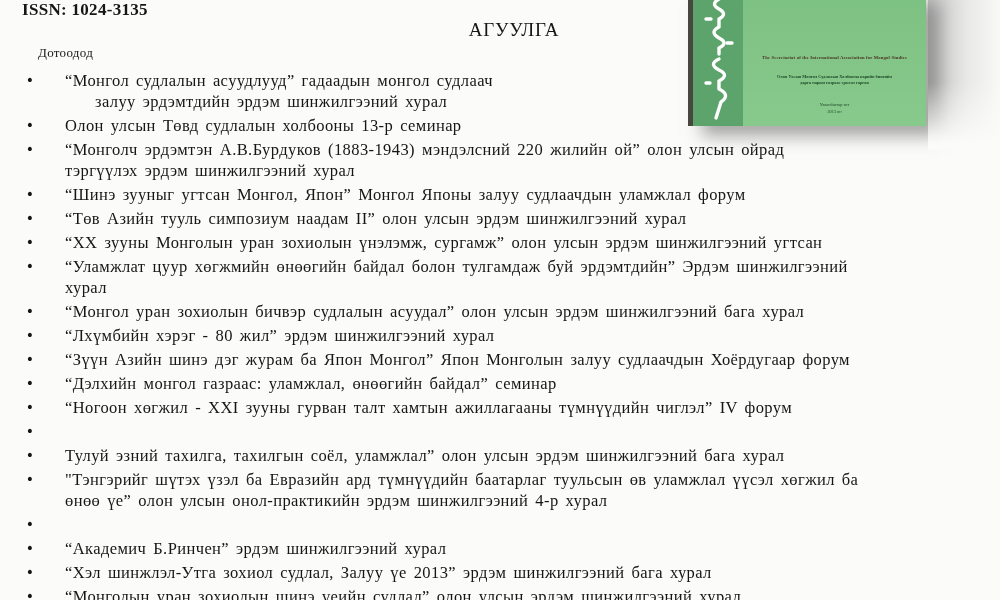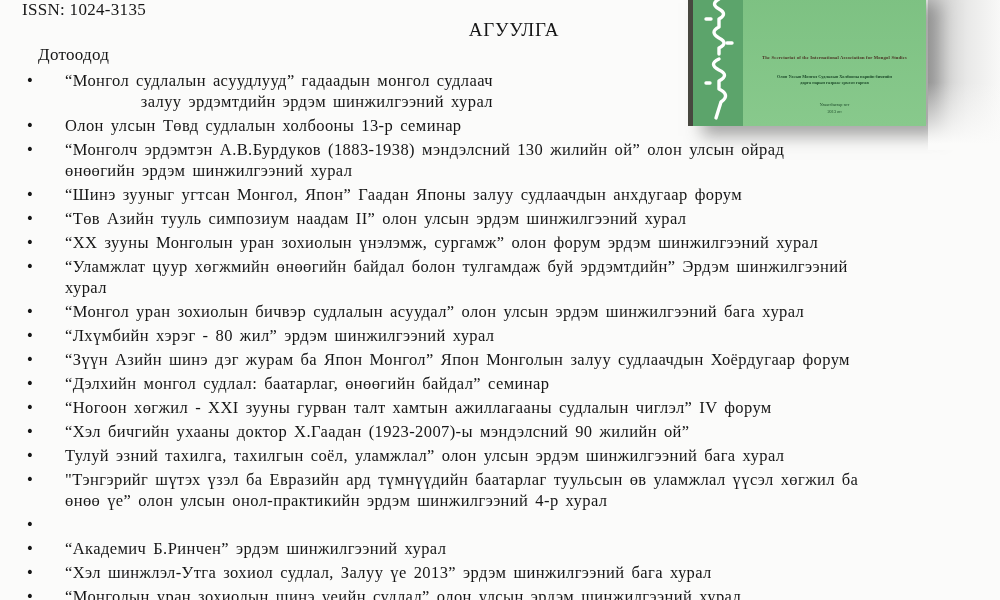--- a/index.html
+++ b/index.html
@@ -1,29 +1,29 @@
 <!DOCTYPE html>
 <html><head>
 <meta charset="utf-8">
 <style>
   html,body{margin:0;padding:0;}
   body{
     width:1000px;height:600px;overflow:hidden;position:relative;
     background:#fbfbfa;color:#161616;
     font-family:"Liberation Serif",serif;
   }
-  .issn{position:absolute;top:0px;left:22px;font-weight:normal;font-size:17px;letter-spacing:0.3px;text-align:right;}
+  .issn{position:absolute;top:0px;left:22px;font-weight:bold;font-size:17px;letter-spacing:0.3px;text-align:right;}
   .doc-title{position:absolute;top:19px;left:0;width:980px;text-align:center;font-weight:normal;font-size:19px;letter-spacing:0.8px;margin-left:24px;}
-  .section-heading{position:absolute;top:45px;left:38px;font-size:17px;letter-spacing:0.3px;}
+  .section-heading{position:absolute;top:45px;left:38px;font-size:13px;letter-spacing:0.3px;}
   .toc{position:absolute;top:70px;left:0;margin:0;padding:0;list-style:none;width:1000px;}
   .toc-item{display:flex;margin:0 0 3px 0;}
   .bullet{width:24px;margin-left:18px;text-align:center;font-size:14px;line-height:21px;font-family:"DejaVu Sans",sans-serif;flex:0 0 auto;}
   .item-text{margin-left:23px;}
   .line{white-space:nowrap;font-size:16.5px;line-height:21px;letter-spacing:0.4px;word-spacing:2.5px;}
-  .line.hang{padding-left:30px;text-align:right;}
+  .line.hang{padding-left:30px;}
 
   
   .cover{
     position:absolute;top:-7px;left:688px;width:238px;height:133px;
     display:flex;box-shadow:14px 10px 16px rgba(80,80,80,0.5);
   }
   .cover-edge{width:5px;background:#47473f;flex:0 0 auto;}
   .cover-strip{width:50px;background:#5ca46b;flex:0 0 auto;position:relative;}
   .cover-strip svg{position:absolute;top:4px;left:8px;}
   .cover-main{flex:1;background:linear-gradient(180deg,#7dc182 0%,#88c98c 100%);position:relative;}
@@ -62,40 +62,40 @@
     </li>
     <li class="toc-item">
       <span class="bullet">•</span>
       <div class="item-text">
         <div class="line">Олон улсын Төвд судлалын холбооны 13-р семинар</div>
       </div>
     </li>
     <li class="toc-item">
       <span class="bullet">•</span>
       <div class="item-text">
-        <div class="line">“Монголч эрдэмтэн А.В.Бурдуков (1883-1938) мэндэлсний 130 жилийн ой” олон улсын ойрад</div>
-        <div class="line">өнөөгийн эрдэм шинжилгээний хурал</div>
+        <div class="line">“Монголч эрдэмтэн А.В.Бурдуков (1883-1943) мэндэлсний 220 жилийн ой” олон улсын ойрад</div>
+        <div class="line">тэргүүлэх эрдэм шинжилгээний хурал</div>
       </div>
     </li>
     <li class="toc-item">
       <span class="bullet">•</span>
       <div class="item-text">
-        <div class="line">“Шинэ зууныг угтсан Монгол, Япон” Гаадан Японы залуу судлаачдын анхдугаар форум</div>
+        <div class="line">“Шинэ зууныг угтсан Монгол, Япон” Монгол Японы залуу судлаачдын уламжлал форум</div>
       </div>
     </li>
     <li class="toc-item">
       <span class="bullet">•</span>
       <div class="item-text">
         <div class="line">“Төв Азийн тууль симпозиум наадам II” олон улсын эрдэм шинжилгээний хурал</div>
       </div>
     </li>
     <li class="toc-item">
       <span class="bullet">•</span>
       <div class="item-text">
-        <div class="line">“ХХ зууны Монголын уран зохиолын үнэлэмж, сургамж” олон форум эрдэм шинжилгээний хурал</div>
+        <div class="line">“ХХ зууны Монголын уран зохиолын үнэлэмж, сургамж” олон улсын эрдэм шинжилгээний угтсан</div>
       </div>
     </li>
     <li class="toc-item">
       <span class="bullet">•</span>
       <div class="item-text">
         <div class="line">“Уламжлат цуур хөгжмийн өнөөгийн байдал болон тулгамдаж буй эрдэмтдийн” Эрдэм шинжилгээний</div>
         <div class="line">хурал</div>
       </div>
     </li>
     <li class="toc-item">
@@ -112,34 +112,31 @@
     </li>
     <li class="toc-item">
       <span class="bullet">•</span>
       <div class="item-text">
         <div class="line">“Зүүн Азийн шинэ дэг журам ба Япон Монгол” Япон Монголын залуу судлаачдын Хоёрдугаар форум</div>
       </div>
     </li>
     <li class="toc-item">
       <span class="bullet">•</span>
       <div class="item-text">
-        <div class="line">“Дэлхийн монгол судлал: баатарлаг, өнөөгийн байдал” семинар</div>
+        <div class="line">“Дэлхийн монгол газраас: уламжлал, өнөөгийн байдал” семинар</div>
       </div>
     </li>
     <li class="toc-item">
       <span class="bullet">•</span>
       <div class="item-text">
-        <div class="line">“Ногоон хөгжил - XXI зууны гурван талт хамтын ажиллагааны судлалын чиглэл” IV форум</div>
+        <div class="line">“Ногоон хөгжил - XXI зууны гурван талт хамтын ажиллагааны түмнүүдийн чиглэл” IV форум</div>
       </div>
     </li>
     <li class="toc-item">
       <span class="bullet">•</span>
-      <div class="item-text">
-        <div class="line">“Хэл бичгийн ухааны доктор Х.Гаадан (1923-2007)-ы мэндэлсний 90 жилийн ой”</div>
-      </div>
     </li>
     <li class="toc-item">
       <span class="bullet">•</span>
       <div class="item-text">
         <div class="line">Тулуй эзний тахилга, тахилгын соёл, уламжлал” олон улсын эрдэм шинжилгээний бага хурал</div>
       </div>
     </li>
     <li class="toc-item">
       <span class="bullet">•</span>
       <div class="item-text">

